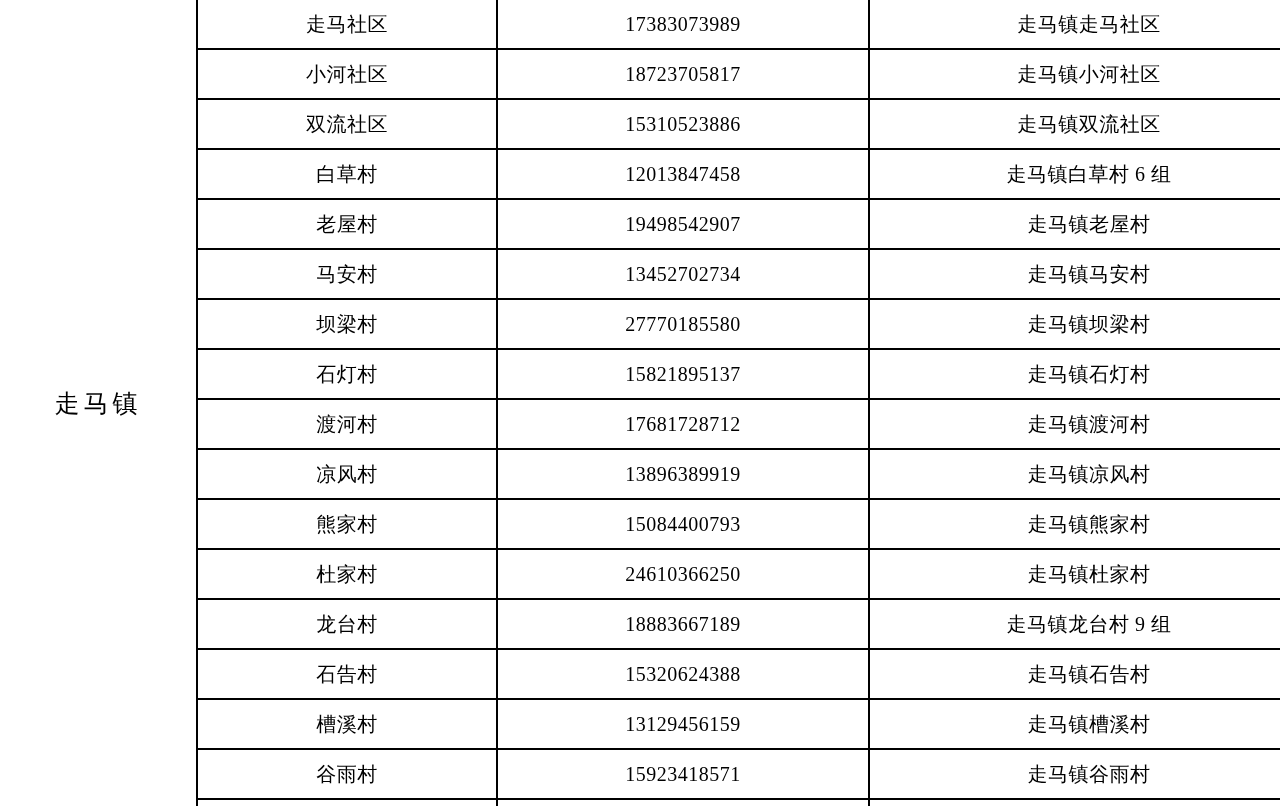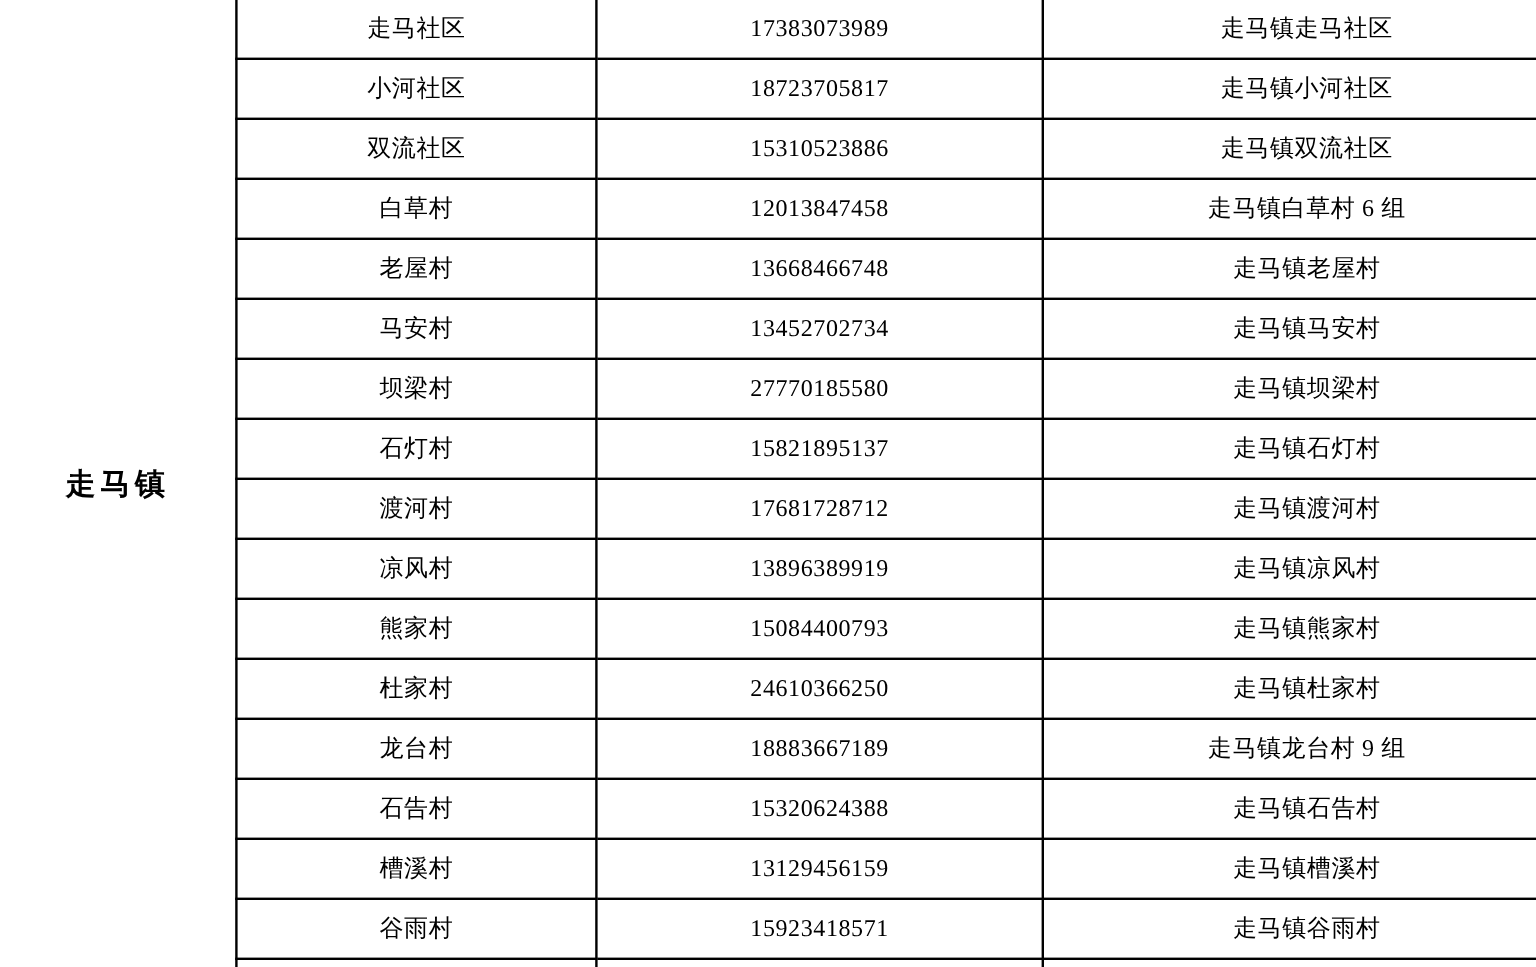--- a/index.html
+++ b/index.html
@@ -54,21 +54,20 @@
     height: 806px;
     display: flex;
     align-items: center;
     justify-content: center;
     font-size: 25px;
     letter-spacing: 4px;
     font-family: "Liberation Serif", serif;
   }
   .township-label {
     display: block;
-    font-weight: bold;
   }
   
   tr.partial td {
     height: 14px;
     border-bottom: none;
     font-size: 0;
   }
 </style>
 </head>
 <body>
@@ -96,21 +95,21 @@
         <td class="col-phone">15310523886</td>
         <td class="col-addr">走马镇双流社区</td>
       </tr>
       <tr>
         <td class="col-name">白草村</td>
         <td class="col-phone">12013847458</td>
         <td class="col-addr">走马镇白草村 6 组</td>
       </tr>
       <tr>
         <td class="col-name">老屋村</td>
-        <td class="col-phone">13668466748</td>
+        <td class="col-phone">19498542907</td>
         <td class="col-addr">走马镇老屋村</td>
       </tr>
       <tr>
         <td class="col-name">马安村</td>
         <td class="col-phone">13452702734</td>
         <td class="col-addr">走马镇马安村</td>
       </tr>
       <tr>
         <td class="col-name">坝梁村</td>
         <td class="col-phone">27770185580</td>

